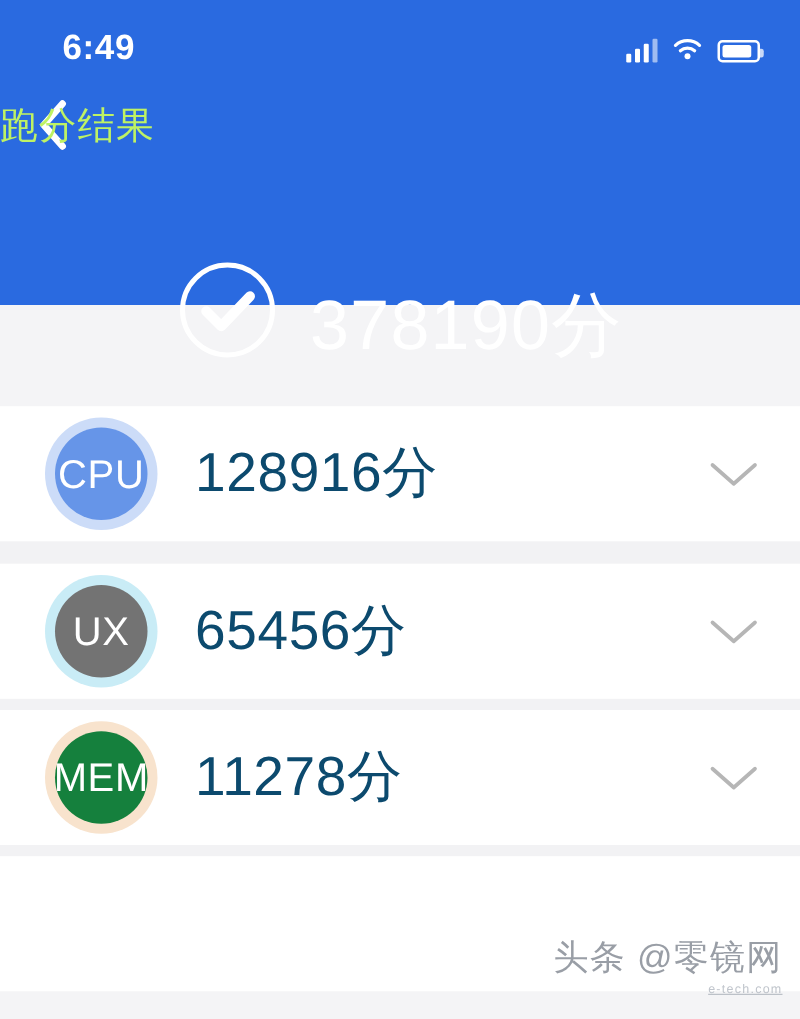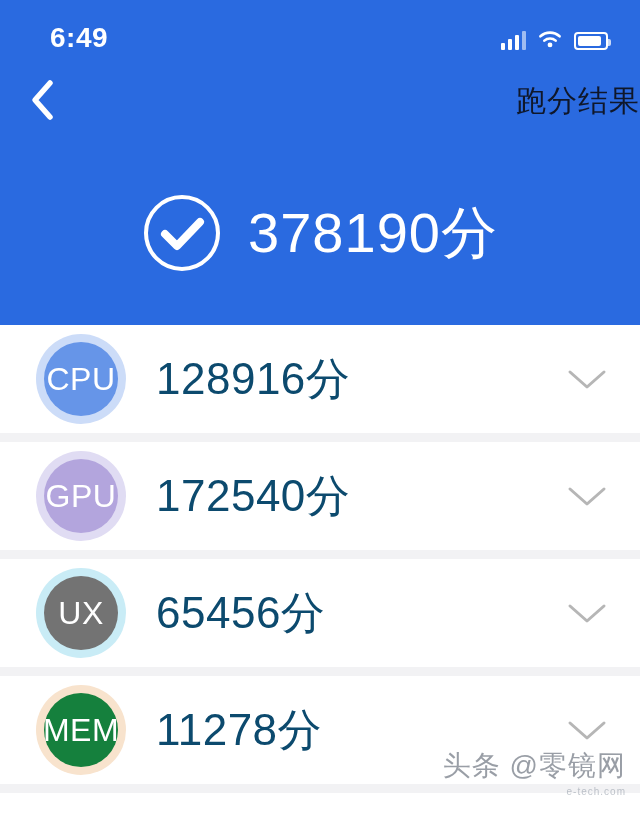--- a/index.html
+++ b/index.html
@@ -16,21 +16,21 @@
     height: 815px;
     background: #f4f4f6;
     overflow: hidden;
   }
 
   
   .header {
     position: absolute;
     top: 0; left: 0;
     width: 640px;
-    height: 325px;
+    height: 244px;
     background: #2a6ae0;
     padding-left: 24px;
   }
 
   
   .statusbar {
     position: absolute;
     top: 0; left: 0;
     width: 640px;
     height: 64px;
@@ -113,35 +113,35 @@
     align-items: center;
     justify-content: center;
     cursor: pointer;
   }
   .nav-title {
     position: absolute;
     left: 0; top: 0;
     width: 640px;
     height: 74px;
     line-height: 74px;
-    text-align: right;
-    color: #0f172a;
+    text-align: left;
+    color: #bef264;
     font-size: 30px;
     letter-spacing: 1px;
   }
 
   
   .total-block {
     position: absolute;
     top: 178px;
     left: 0;
     width: 640px;
     height: 110px;
     display: flex;
-    align-items: center;
+    align-items: flex-end;
     justify-content: center;
     gap: 26px;
   }
   .check-circle {
     width: 80px;
     height: 80px;
     flex: 0 0 auto;
   }
   .total-score {
     color: #ffffff;
@@ -228,20 +228,21 @@
     color: #5c6470;
     letter-spacing: 1px;
     white-space: nowrap;
   }
   .watermark .wm-sub {
     font-size: 10px;
     color: #9aa2ad;
     letter-spacing: 1px;
     margin-top: 1px;
     white-space: nowrap;
+    text-decoration: underline;
   }
 </style>
 </head>
 <body>
 
 <div id="app">
 
   <div class="header" style="background: rgb(42, 106, 224);">
 
     <div class="statusbar">
@@ -292,31 +293,20 @@
       <div class="row-score">128916分</div>
       <div class="chevron">
         <svg width="44" height="28" viewBox="0 0 44 28">
           <path d="M5 7 L22 22 L39 7" fill="none" stroke="#b6b6b6" stroke-width="3" stroke-linecap="round" stroke-linejoin="round"></path>
         </svg>
       </div>
     </div>
 
     <div class="row-gap" style="background: rgb(242, 242, 244);"></div>
 
-    <div class="row">
-      <div class="badge" style="background: rgb(224, 220, 243);">
-        <div class="inner" style="background: rgb(179, 165, 221);">GPU</div>
-      </div>
-      <div class="row-score">172540分</div>
-      <div class="chevron">
-        <svg width="44" height="28" viewBox="0 0 44 28">
-          <path d="M5 7 L22 22 L39 7" fill="none" stroke="#b6b6b6" stroke-width="3" stroke-linecap="round" stroke-linejoin="round"></path>
-        </svg>
-      </div>
-    </div>
 
     <div class="row-gap" style="background: rgb(242, 242, 244);"></div>
 
     <div class="row">
       <div class="badge" style="background: rgb(201, 236, 246);">
         <div class="inner" style="background: #737373;">UX</div>
       </div>
       <div class="row-score">65456分</div>
       <div class="chevron">
         <svg width="44" height="28" viewBox="0 0 44 28">

